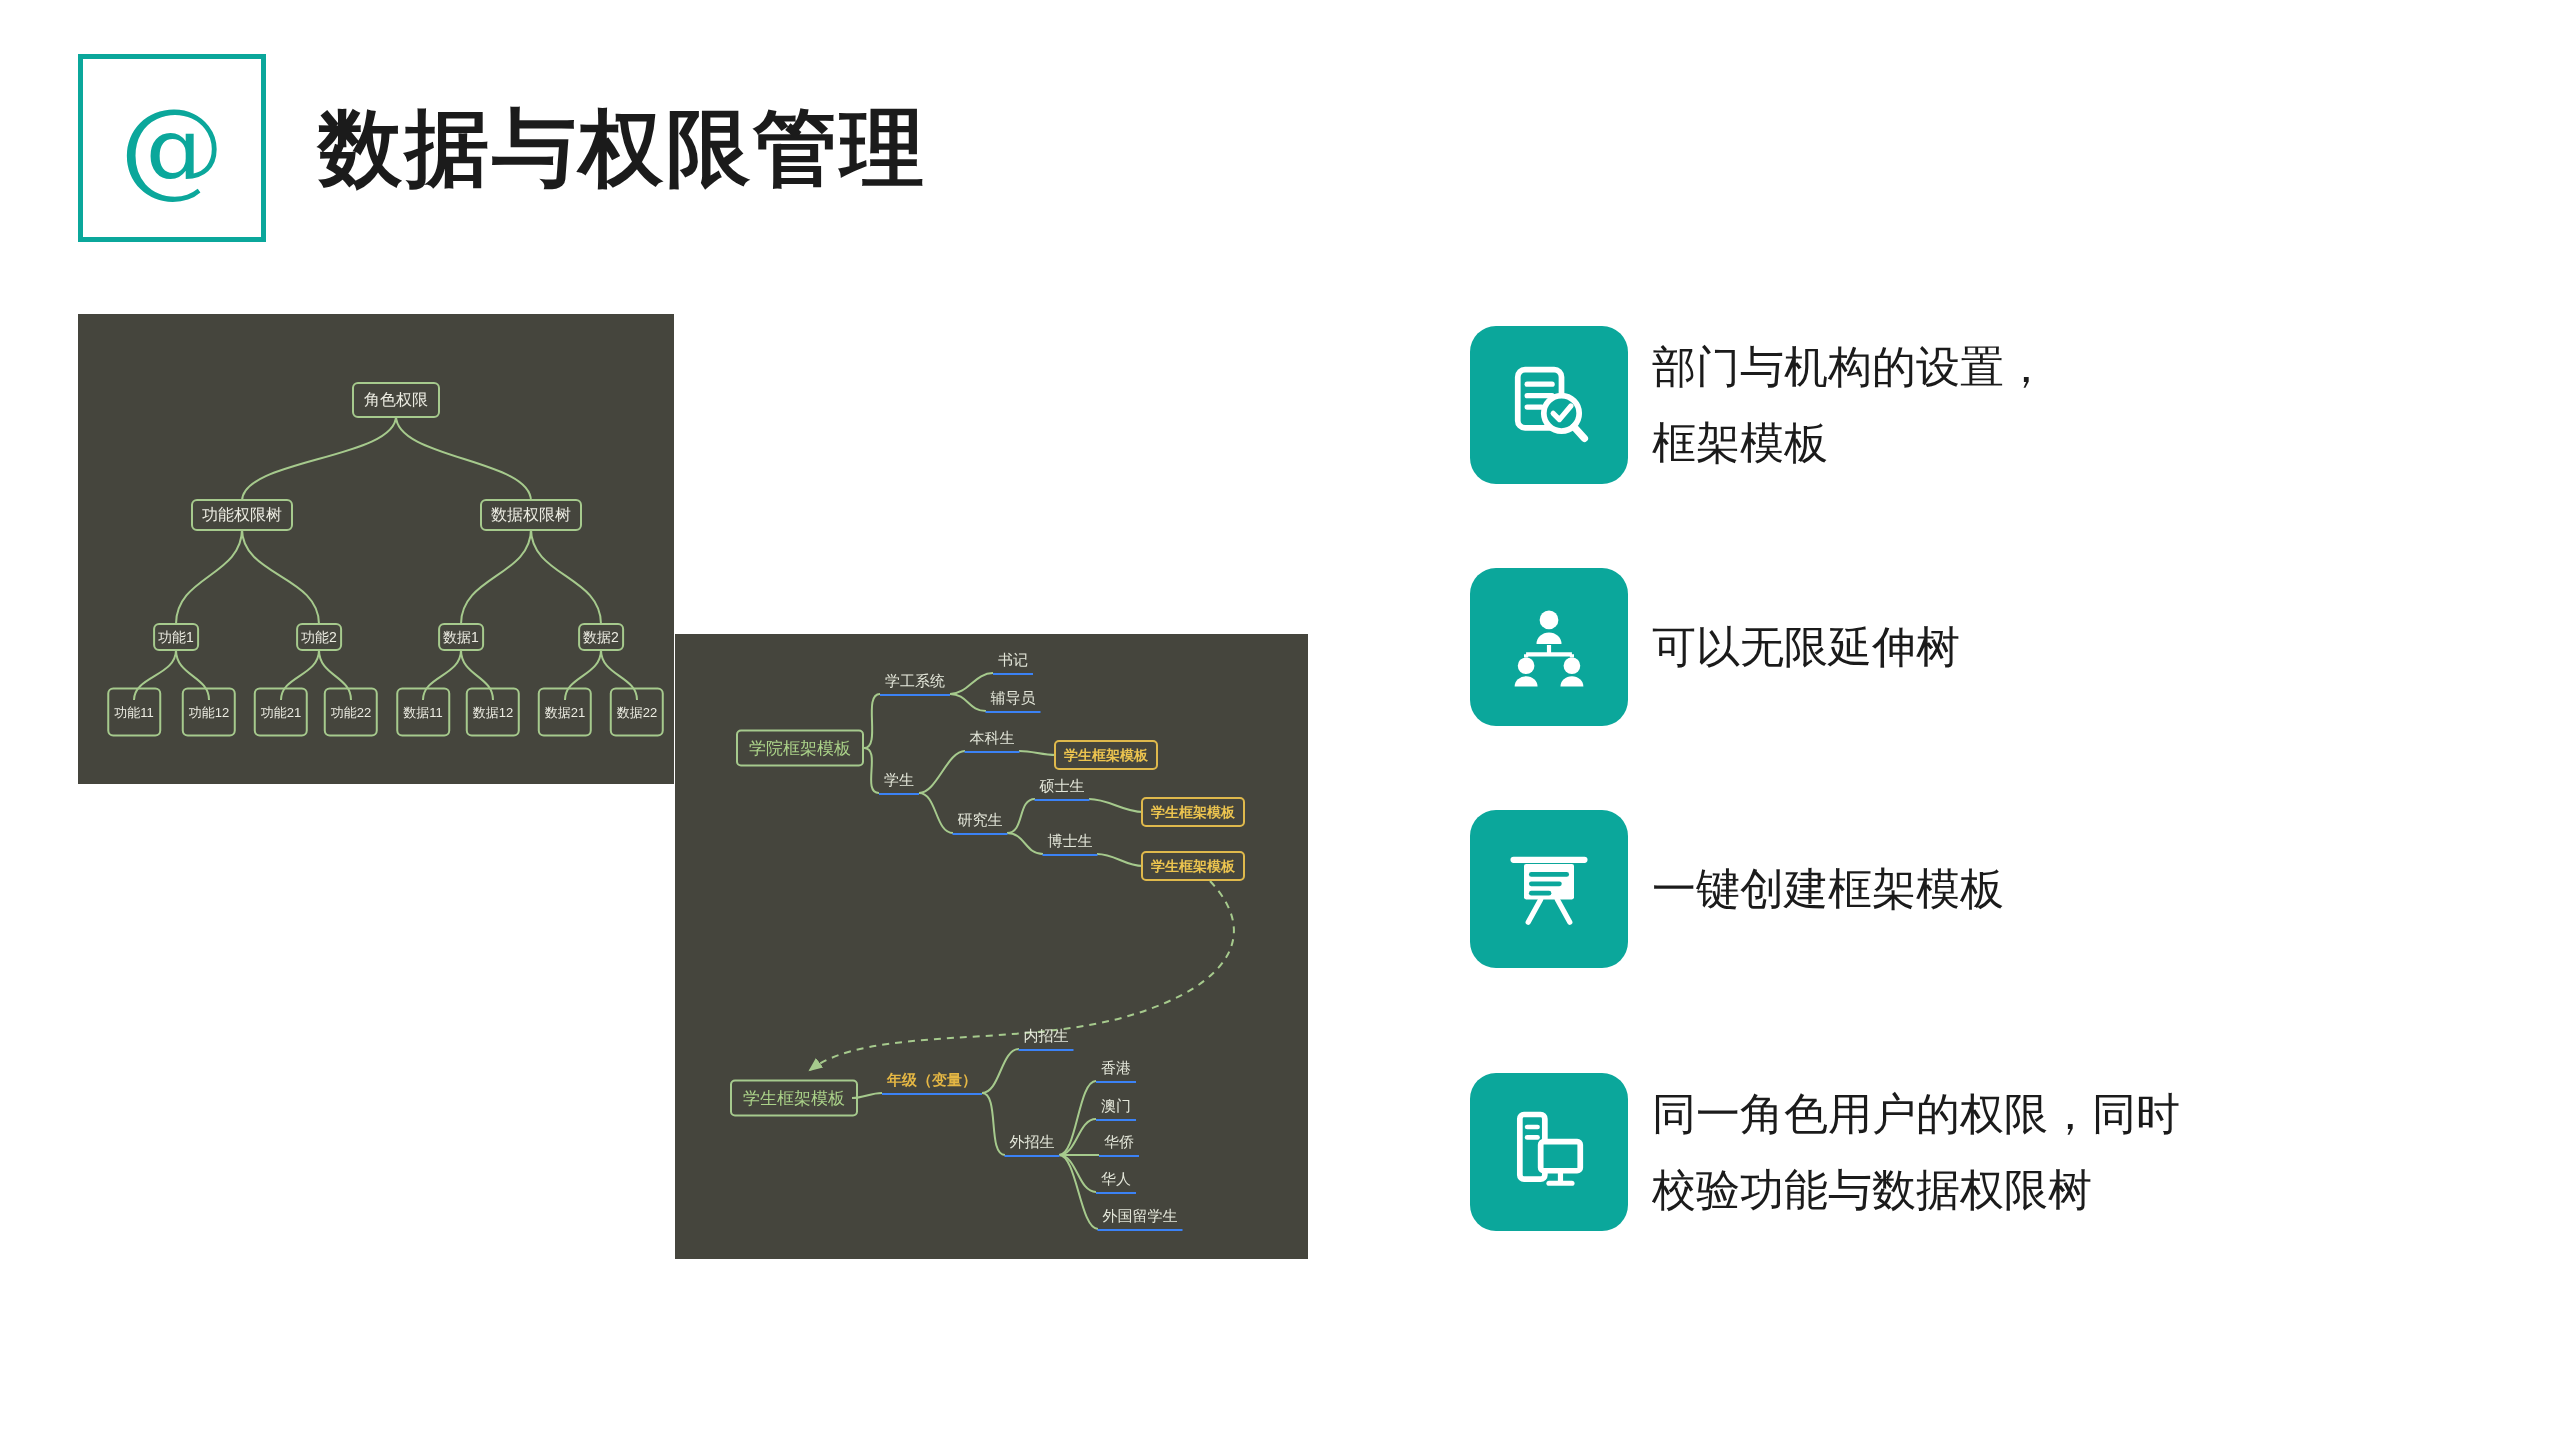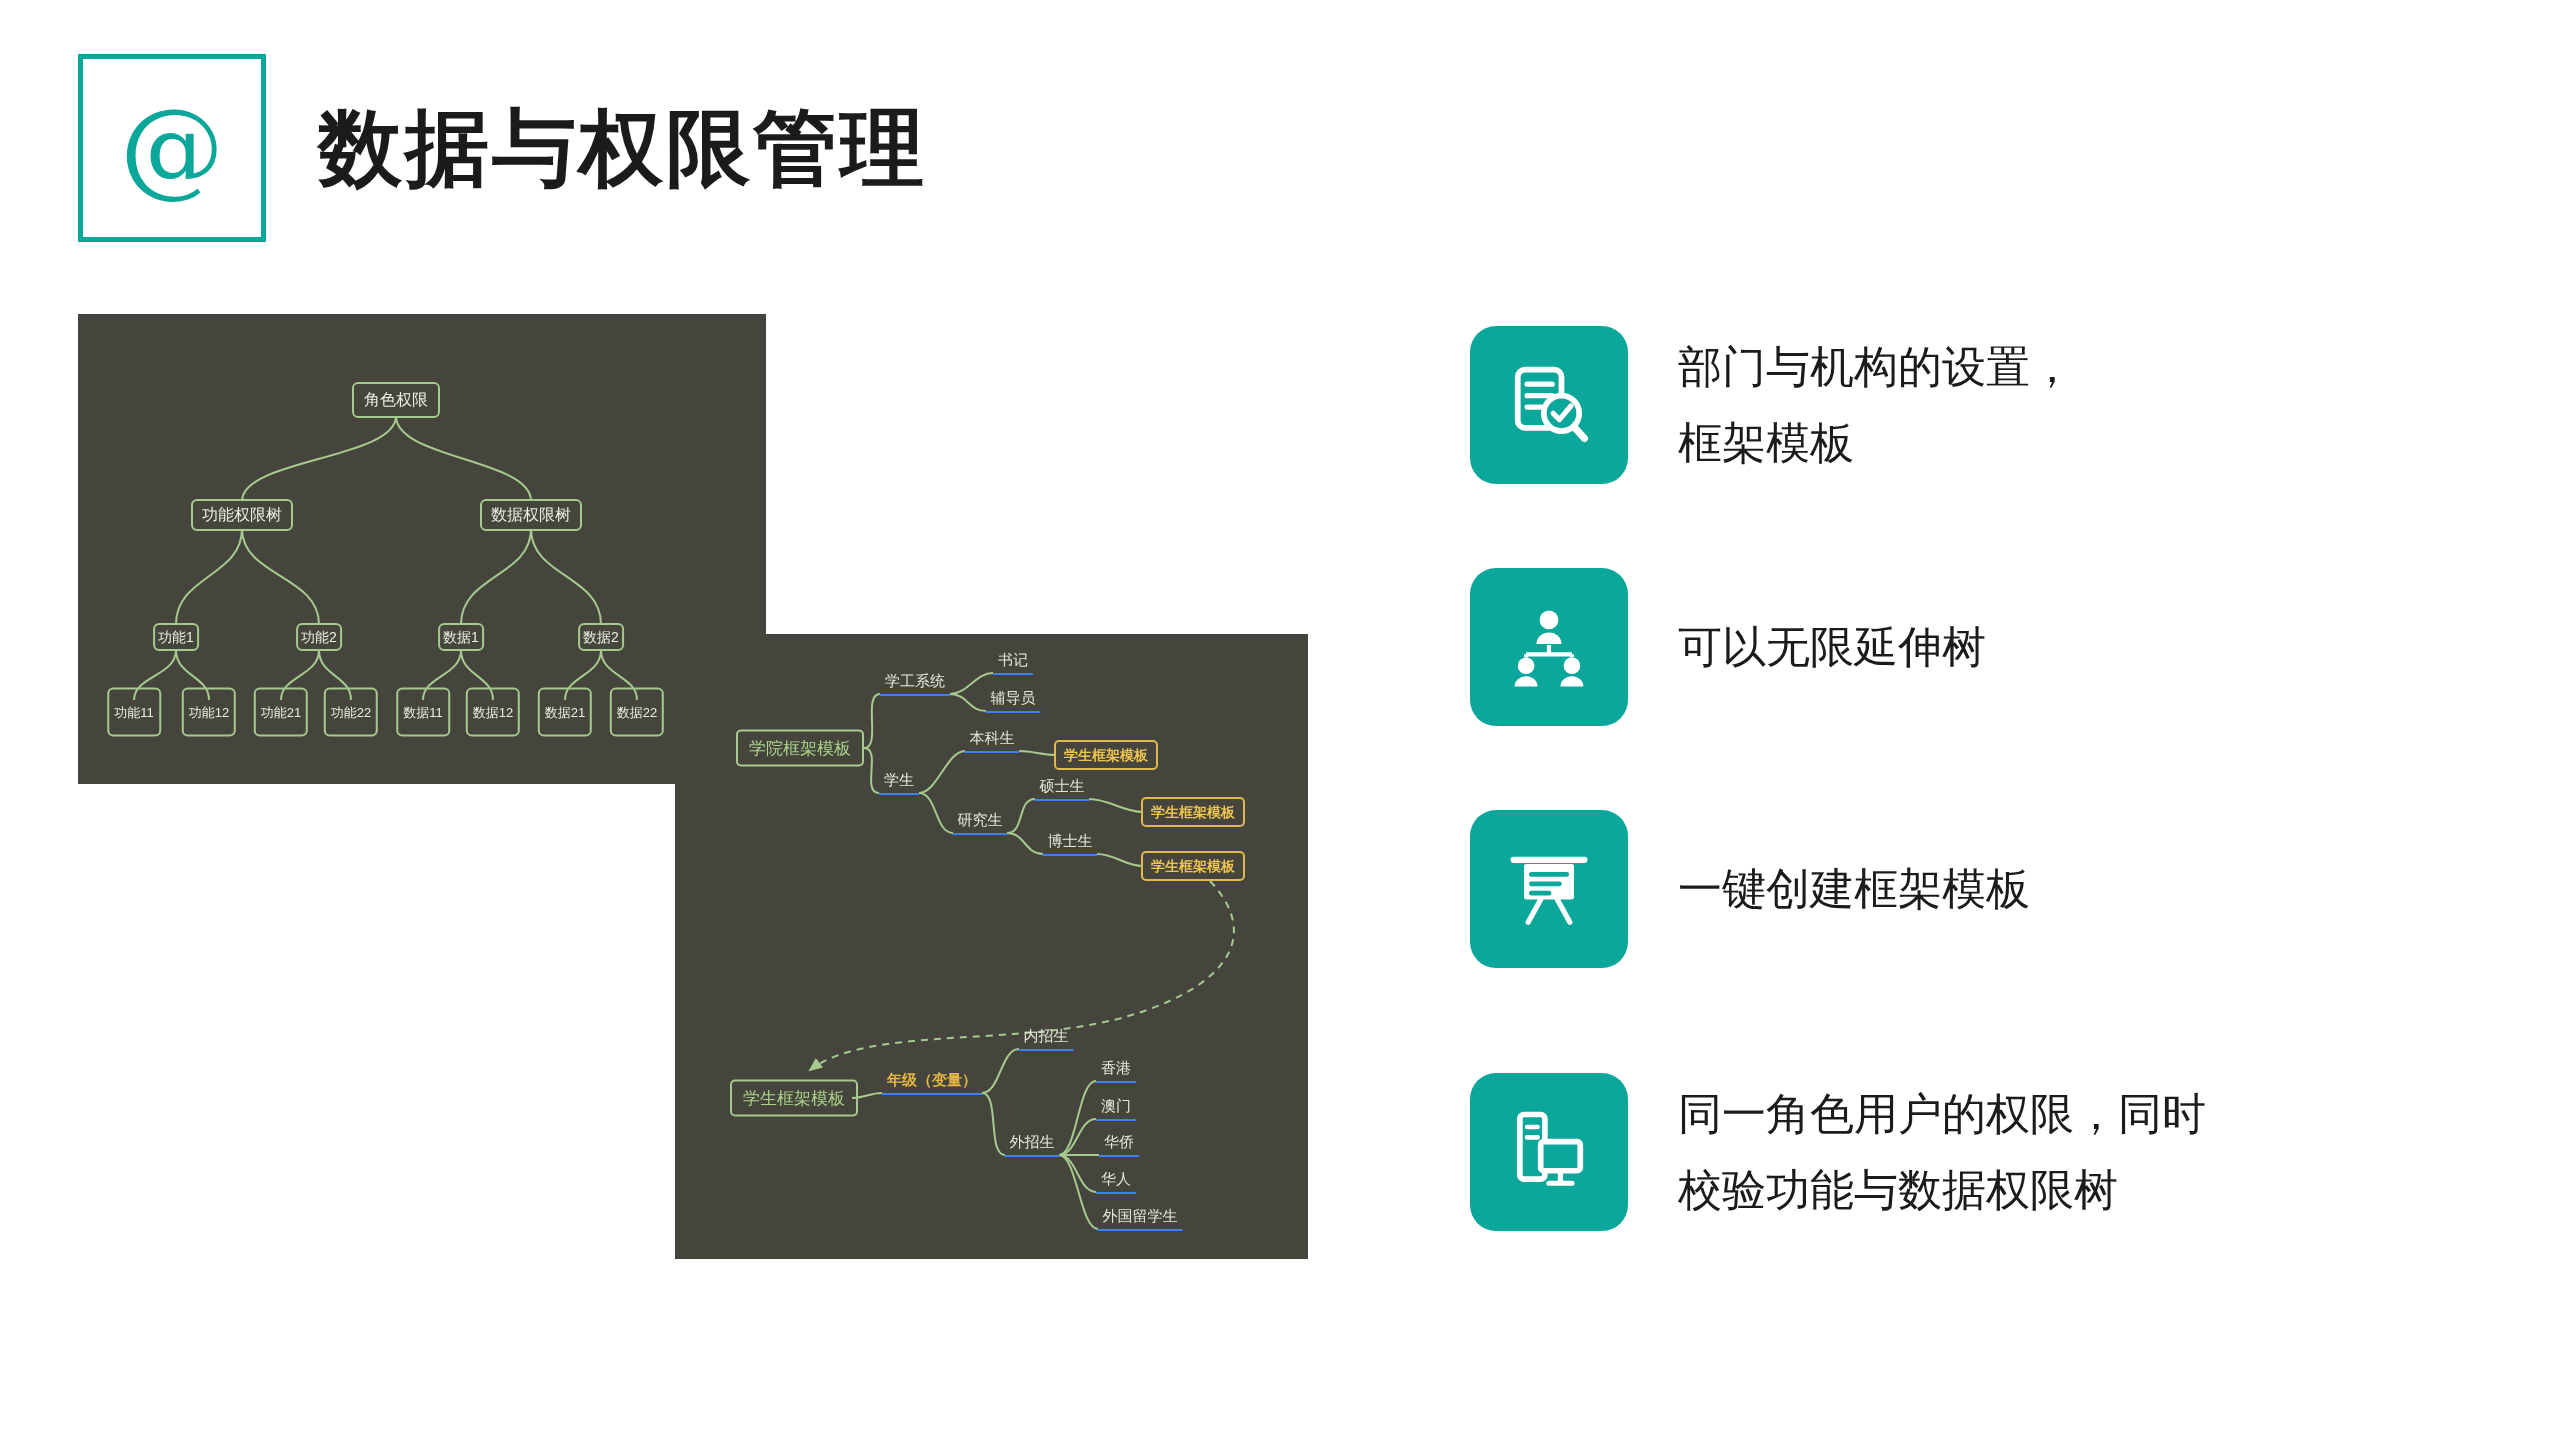--- a/index.html
+++ b/index.html
@@ -8,40 +8,40 @@
 
   
   .at-box{position:absolute;left:78px;top:54px;width:188px;height:188px;
           border:5px solid #0BA79B;display:flex;align-items:center;justify-content:center;box-sizing:border-box;}
   .at-box .at{font-size:104px;color:#0BA79B;line-height:1;font-family:"DejaVu Serif","Liberation Serif",serif;}
   .title{position:absolute;left:318px;top:92px;margin:0;font-size:84px;font-weight:700;
          color:#1b1b1b;letter-spacing:3px;}
 
   
   .panel{position:absolute;background:#45453D;}
-  .panel1{left:78px;top:314px;width:688px;height:470px;}
+  .panel1{left:78px;top:314px;width:596px;height:470px;}
   .panel2{left:675px;top:634px;width:633px;height:625px;}
   .connectors{position:absolute;left:0;top:0;pointer-events:none;}
 
   .tnode{position:absolute;transform:translate(-50%,-50%);border:2px solid #A6CA8D;border-radius:6px;
          color:#ECECE2;white-space:nowrap;padding:5px 8px;background:transparent;line-height:1;}
   .tnode.root{font-size:16px;padding:8px 10px;}
   .tnode.l2{font-size:16px;padding:6px 9px;}
   .tnode.l3{font-size:14px;padding:5px 3px;}
   .tnode.l4{font-size:13px;padding:16px 5px;}
 
   .mm-label{position:absolute;transform:translate(-50%,-50%);color:#E4E7DA;font-size:15px;line-height:1;
             padding:3px 5px 6px;border-bottom:2px solid #3b82f6;white-space:nowrap;}
   .mm-label.orange{color:#E5B744;font-weight:bold;}
   .mm-box{position:absolute;transform:translate(-50%,-50%);border-radius:5px;white-space:nowrap;line-height:1;}
   .mm-box.green{border:2px solid #A6CA8D;color:#ABD389;font-weight:normal;font-size:17px;padding:8px 11px;}
   .mm-box.yellow{border:2px solid #DFB94C;color:#ECC44F;font-weight:bold;font-size:14px;padding:6px 8px;}
 
   
-  .feature{position:absolute;left:1470px;display:flex;align-items:center;gap:50px;height:160px;}
+  .feature{position:absolute;left:1470px;display:flex;align-items:center;gap:24px;height:160px;}
   .fe-icon{width:158px;height:158px;border-radius:26px;background:#0BA79B;flex:0 0 158px;
            display:flex;align-items:center;justify-content:center;}
   .fe-icon svg{width:100px;height:100px;}
   .fe-text{margin:0;font-size:44px;line-height:1.72;color:#1b1b1b;white-space:pre-line;}
 </style>
 </head>
 <body>
 
 <div class="slide">
 

